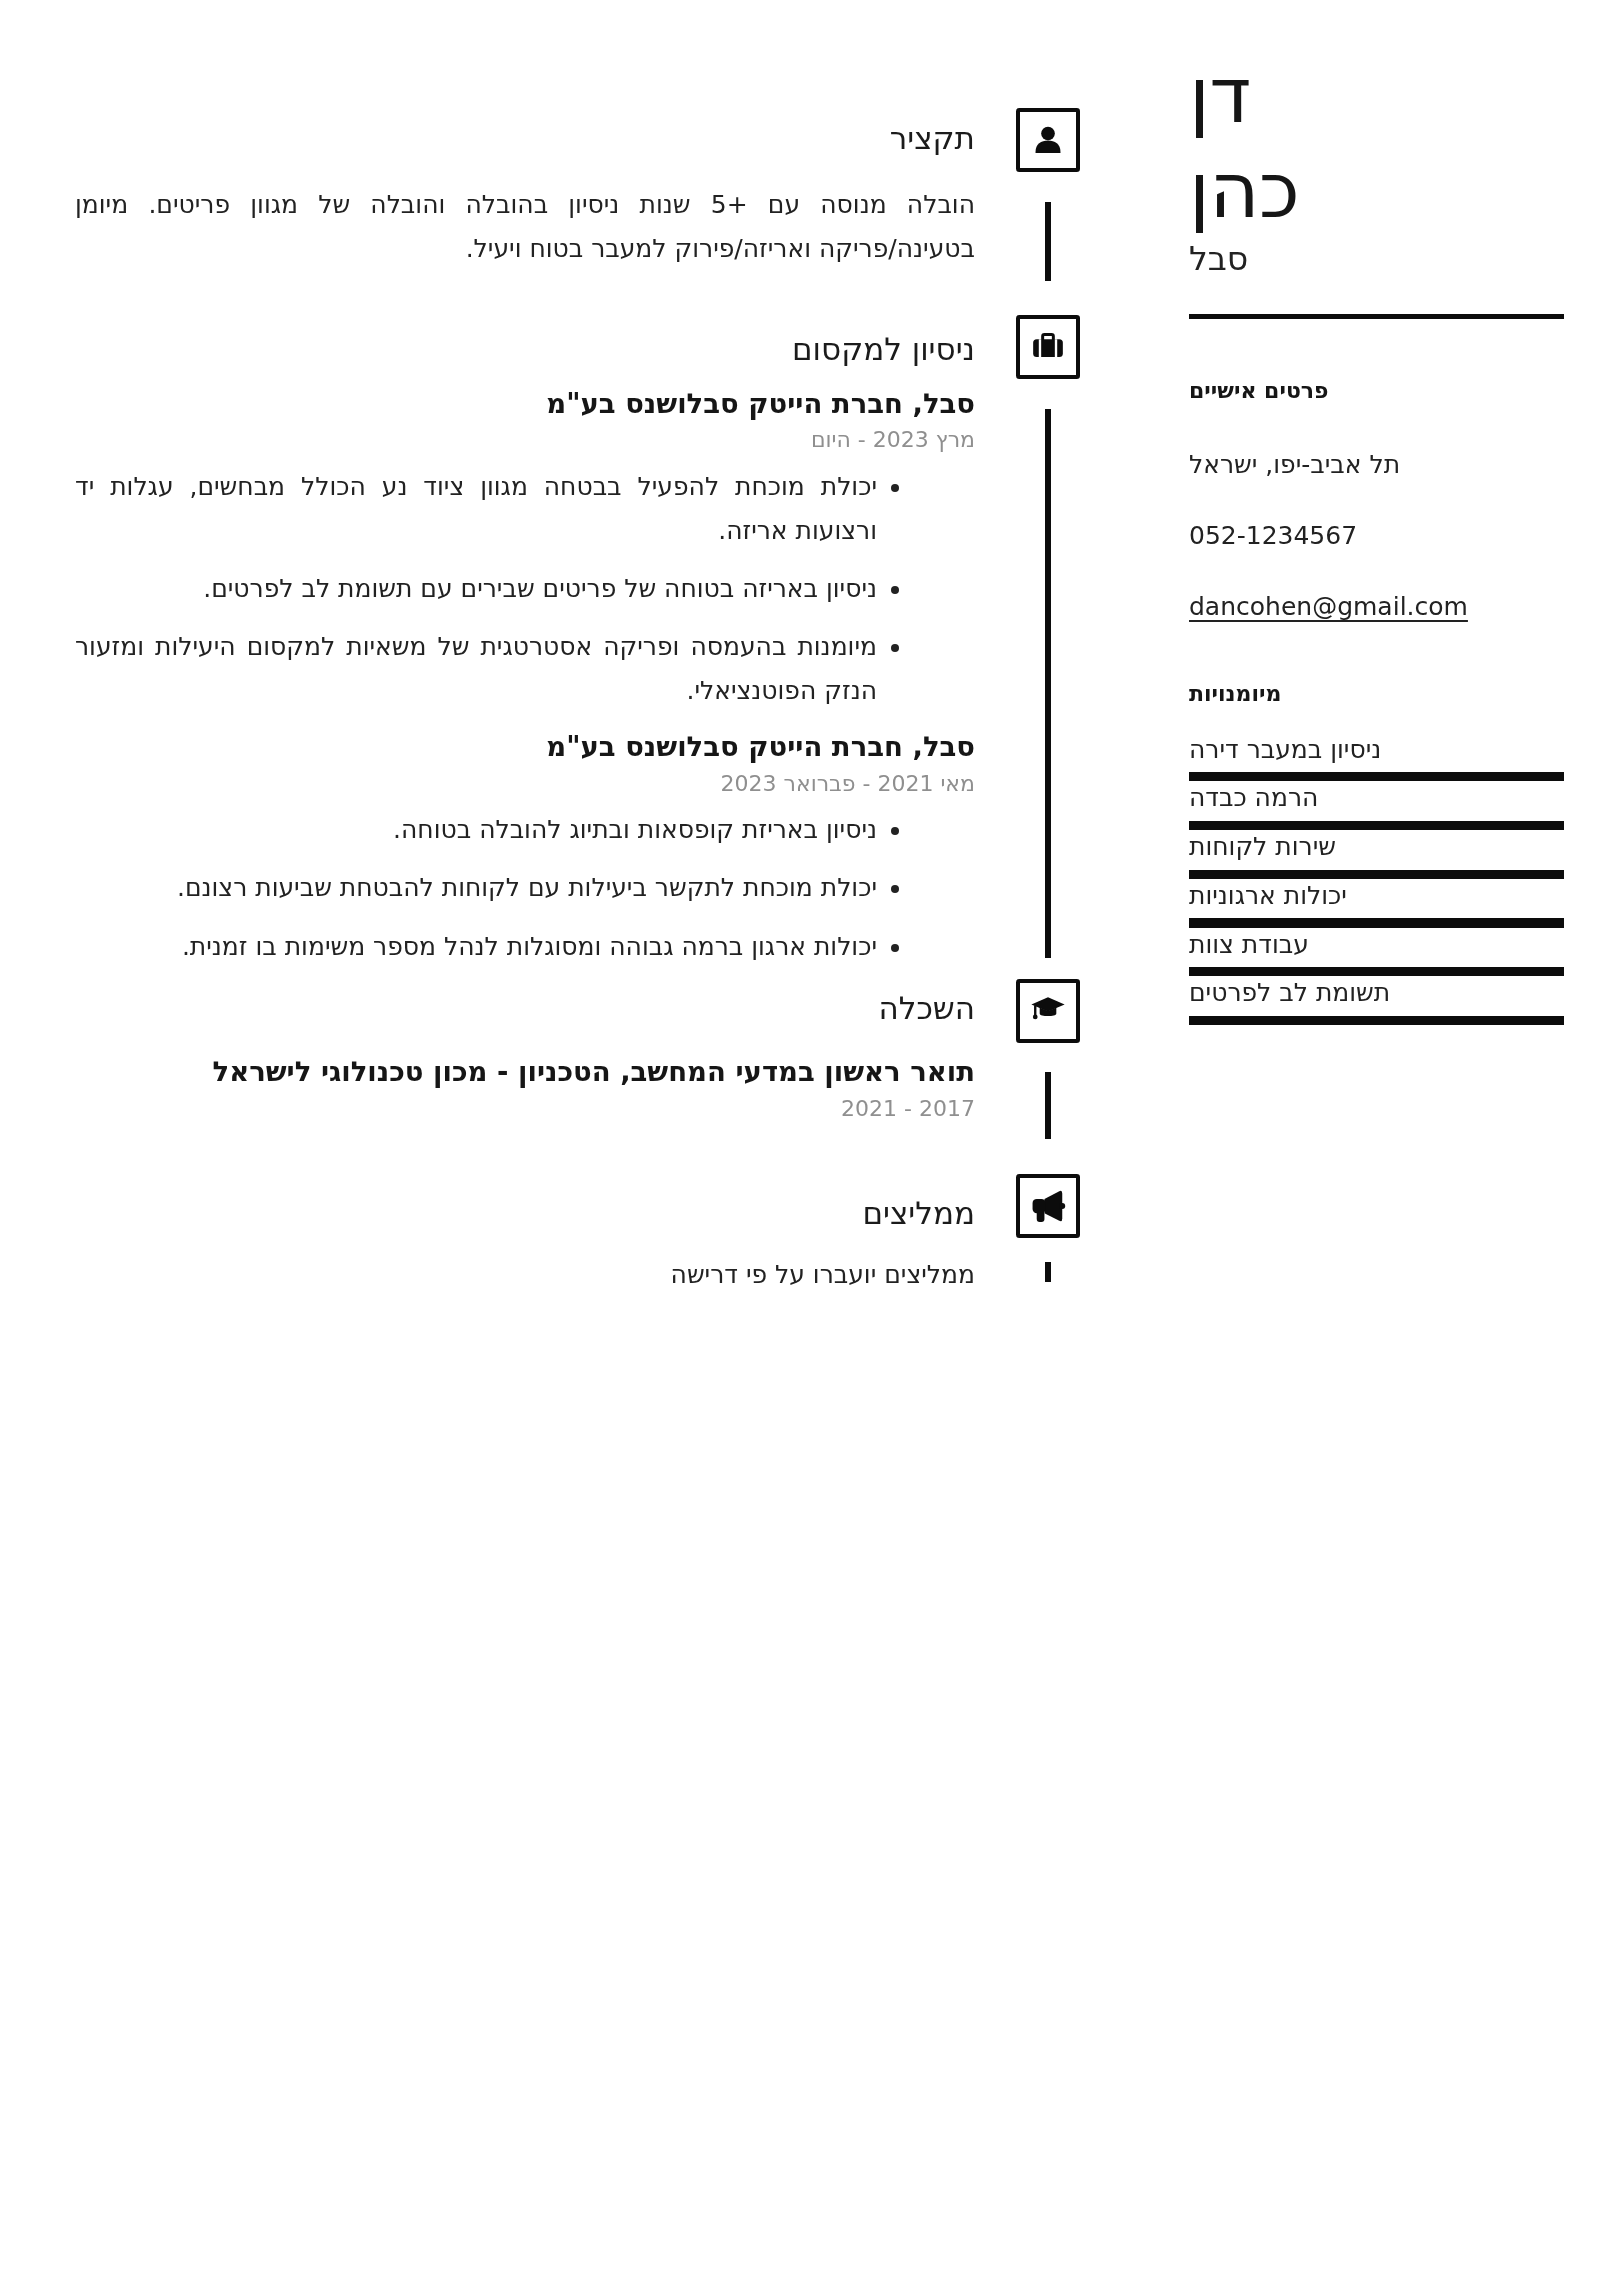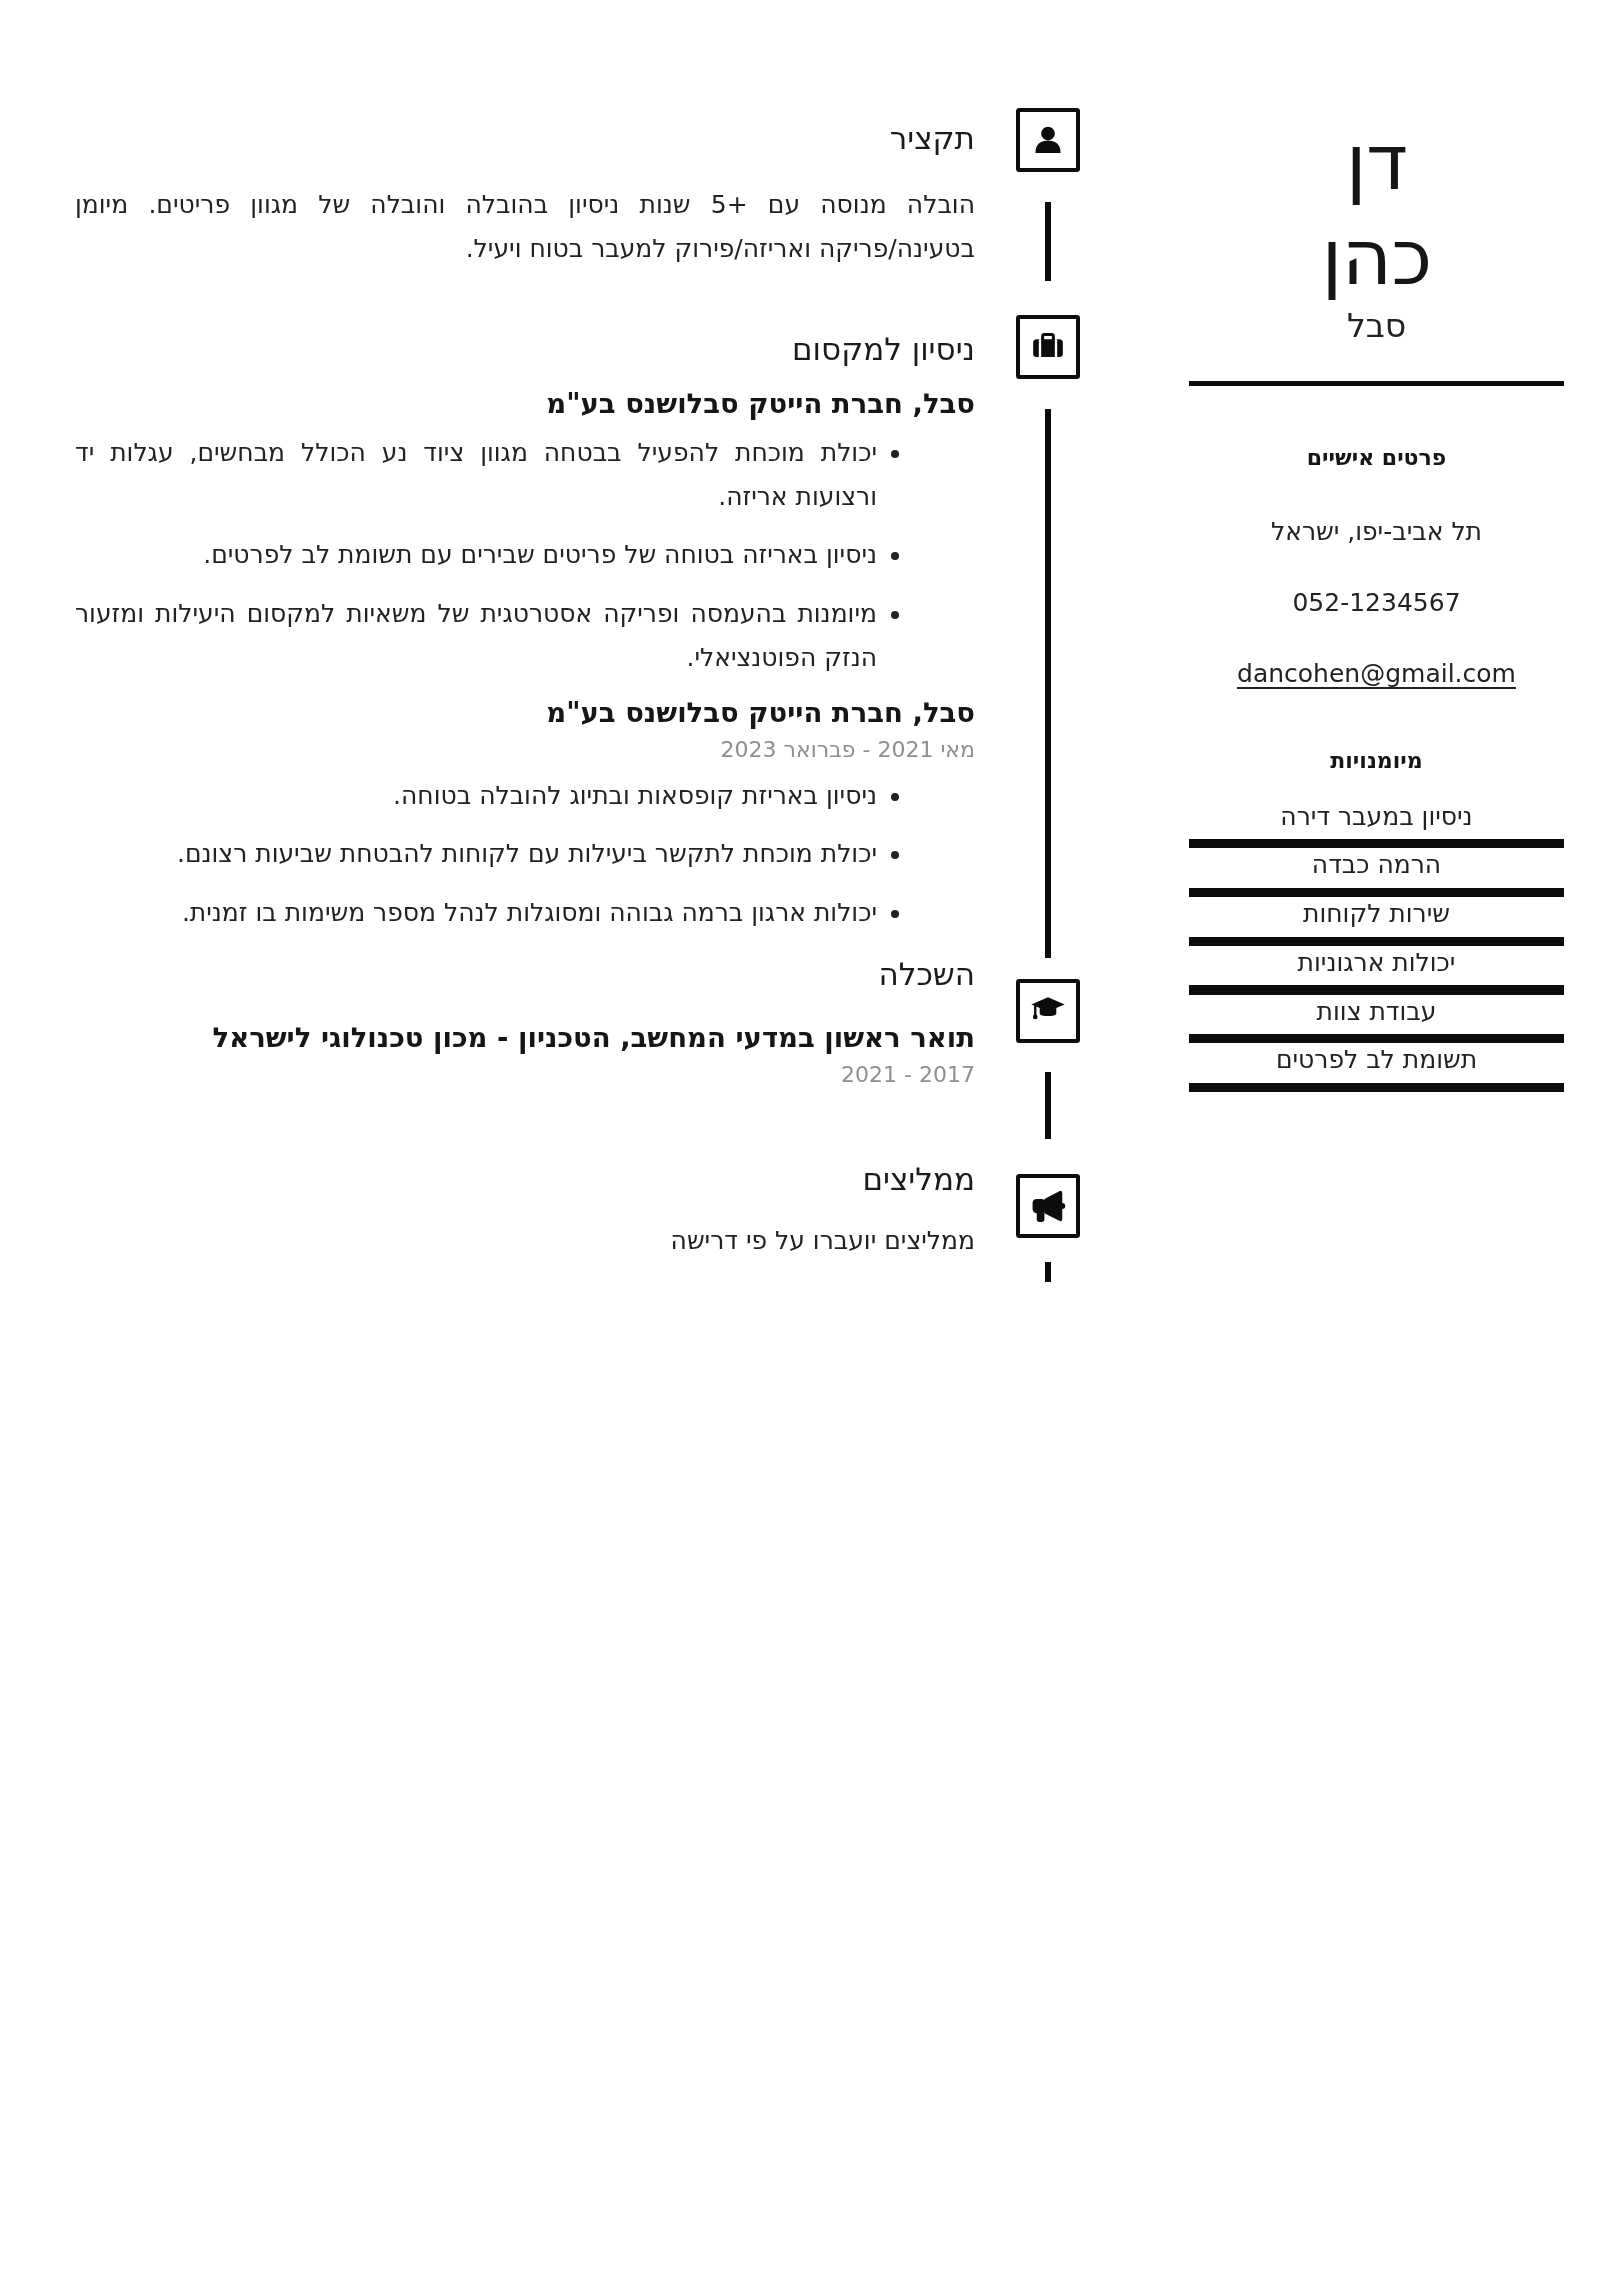--- a/index.html
+++ b/index.html
@@ -9,21 +9,21 @@
     background:#ffffff;
     direction:rtl;
     font-family:"DejaVu Sans",sans-serif;
     color:#1b1b1b;
     overflow:hidden;
     margin:0 auto;
   }
   
   .sidebar{
     position:absolute;top:0;right:59px;width:375px;
-    padding-top:115px;text-align:center;
+    padding-top:48px;text-align:left;
   }
   .name{margin:0;font-size:77px;line-height:95px;font-weight:400;color:#161616;letter-spacing:-0.7px;}
   .name span{display:block;}
   .subtitle{font-size:33px;line-height:42px;margin-top:0;color:#222;}
   .divider{height:5.2px;background:#0c0c0c;margin-top:34px;width:100%;}
   .side-heading{font-size:22px;line-height:39px;font-weight:700;margin:52px 0 0;color:#161616;}
   .contact-line{font-size:25px;line-height:33px;margin:38px 0 0;color:#222;}
   .contact-line a{color:#222;text-decoration:underline;text-underline-offset:5.2px;}
   .skills-heading{margin-top:51px;}
   .skills{margin-top:19.6px;}
@@ -143,20 +143,21 @@
   </div>
 
   <main class="main">
     <h2 class="main-heading">תקציר</h2>
     <p class="body-text">הובלה מנוסה עם +5 שנות ניסיון בהובלה והובלה של מגוון פריטים. מיומן בטעינה/פריקה ואריזה/פירוק למעבר בטוח ויעיל.</p>
 
     <h2 class="main-heading h-exp">ניסיון למקסום</h2>
     <div id="jobs">
   <div class="job">
     <h3 class="job-title">סבל, חברת הייטק סבלושנס בע"מ</h3>
+    <p class="date">מרץ 2023 - היום</p>
     <ul class="bullets">
             <li>יכולת מוכחת להפעיל בבטחה מגוון ציוד נע הכולל מבחשים, עגלות יד ורצועות אריזה.</li>
             <li>ניסיון באריזה בטוחה של פריטים שבירים עם תשומת לב לפרטים.</li>
             <li>מיומנות בהעמסה ופריקה אסטרטגית של משאיות למקסום היעילות ומזעור הנזק הפוטנציאלי.</li>
           </ul>
   </div>
 
   <div class="job">
     <h3 class="job-title">סבל, חברת הייטק סבלושנס בע"מ</h3>
     <p class="date">מאי 2021 - פברואר 2023</p>

